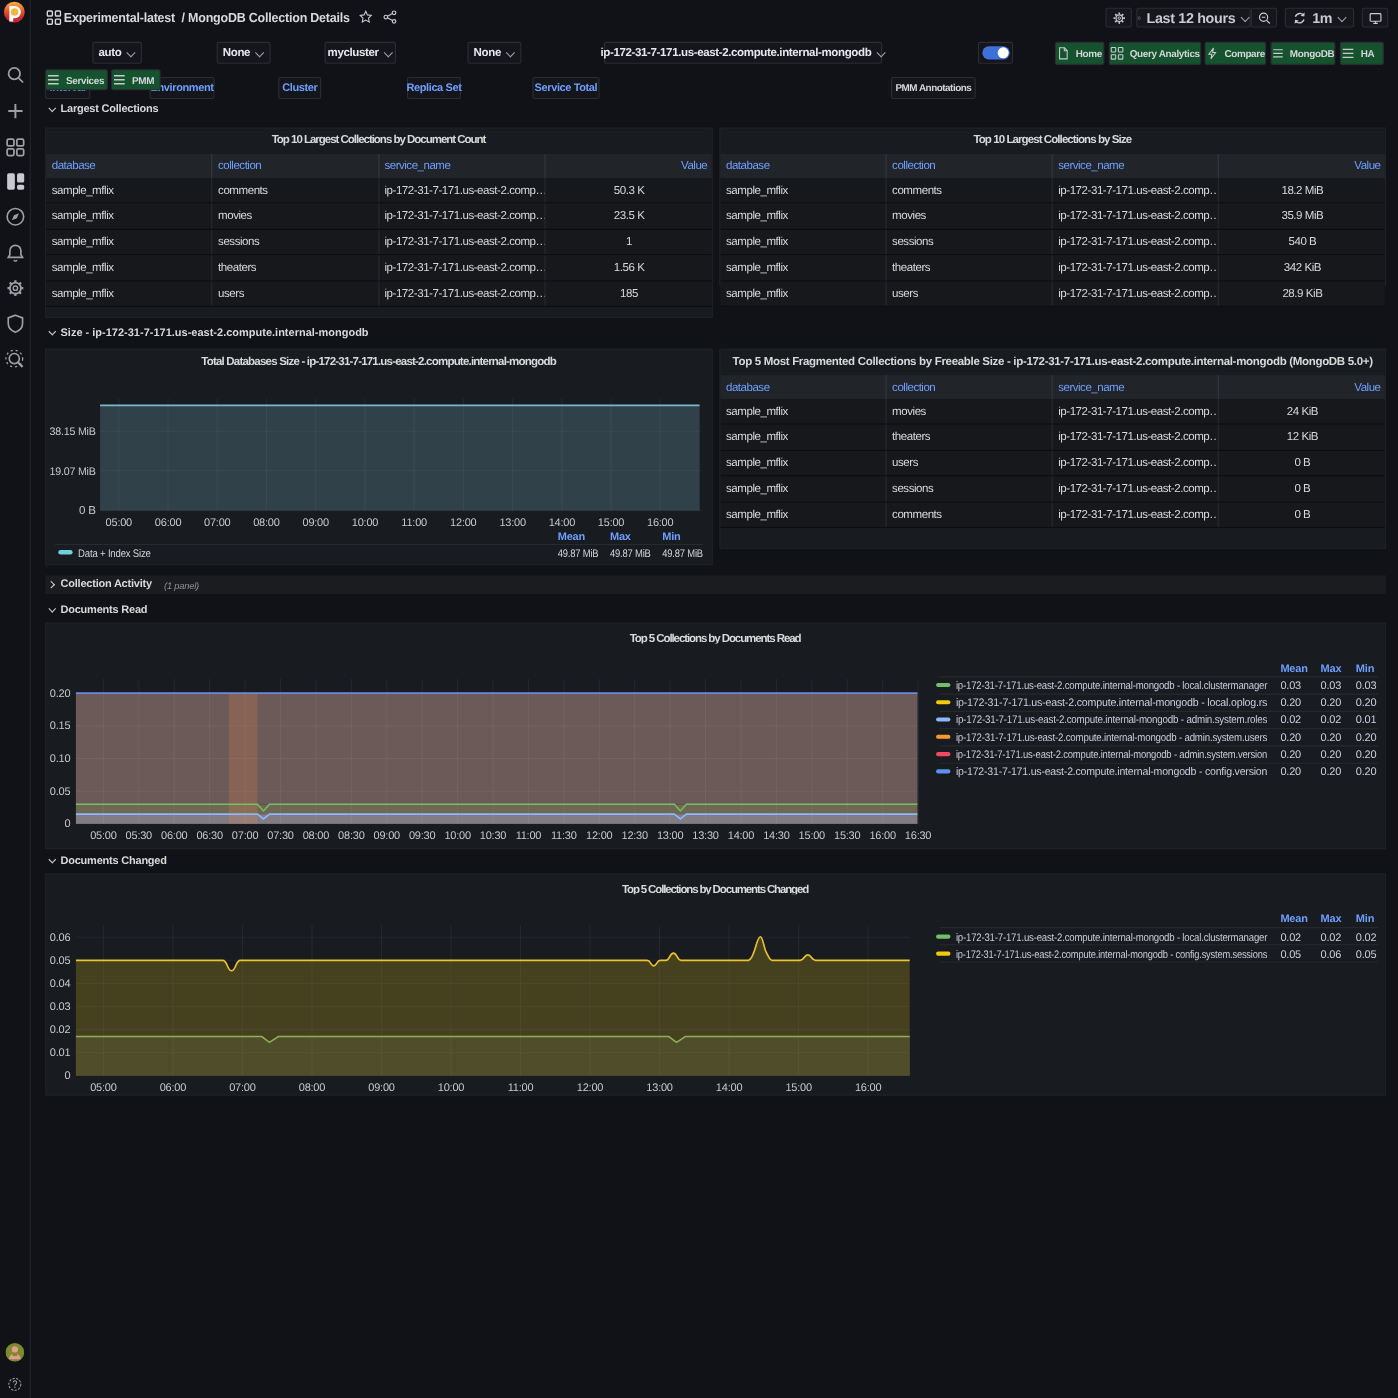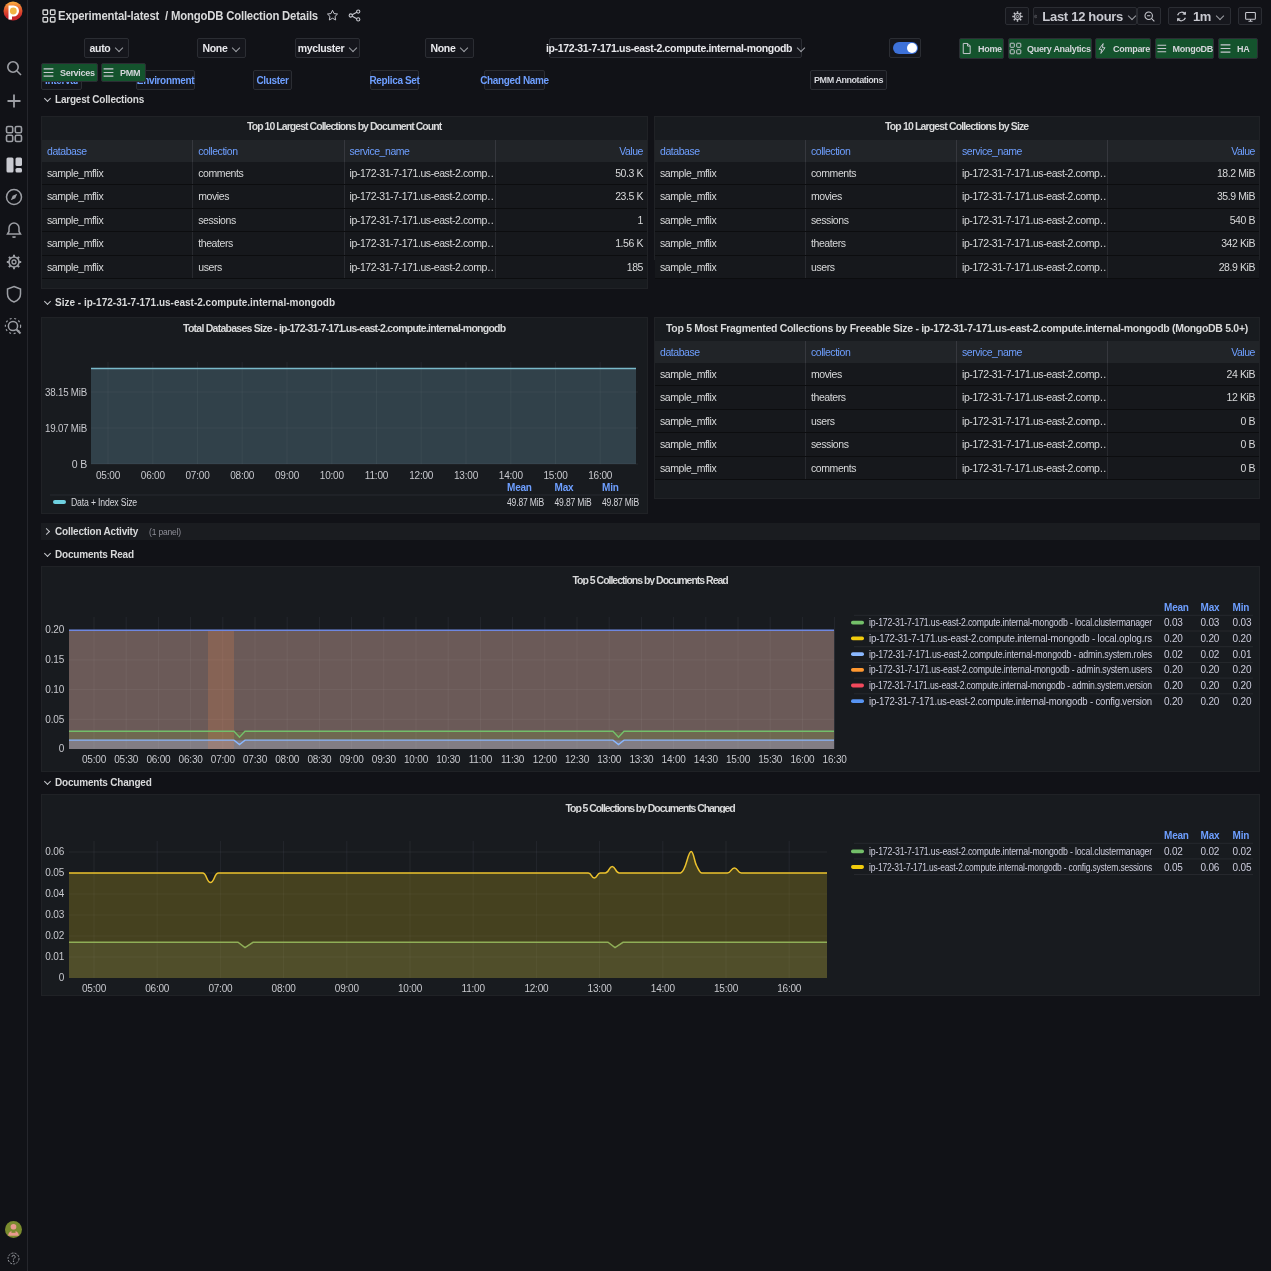--- a/index.html
+++ b/index.html
@@ -22,31 +22,31 @@
 .chip.val { color:#e8e8ec; font-size:10.5px;text-align:right; }
 .chev { display:inline-block; width:8px; height:8px; margin-left:5px; position:relative; flex:none; }
 .chev:before { content:""; position:absolute; left:1px; top:1px; width:5px; height:5px; border-right:1.6px solid #9d9fa5; border-bottom:1.6px solid #9d9fa5; transform:rotate(45deg); }
 .btnbar { position:absolute; height:21px; border:1px solid #2b2d33; background:#14532d; border-radius:2px; display:flex; align-items:center; gap:5px; padding:0; color:#d5d6db; font-size:9px; font-weight:700; letter-spacing:-0.3px; white-space:nowrap; overflow:hidden; }
 .btnbar svg { width:13px; height:13px; }
 
 .sech { position:absolute; display:flex; align-items:center; gap:4px; color:#d8d9da; font-size:10px; font-weight:700; letter-spacing:-0.2px; }
 .sech .cv { width:8px; height:8px; position:relative; }
 .sech .cv.down:before { content:""; position:absolute; left:1.5px; top:0.5px; width:4px; height:4px; border-right:1.3px solid #c7c8cd; border-bottom:1.3px solid #c7c8cd; transform:rotate(45deg); }
 .sech .cv.right:before { content:""; position:absolute; left:0.5px; top:1.5px; width:4px; height:4px; border-right:1.3px solid #c7c8cd; border-bottom:1.3px solid #c7c8cd; transform:rotate(-45deg); }
-.sech .note { color:#8e8e97; font-size:8.5px; font-weight:400; margin-left:7px; letter-spacing:-0.2px; }
+.sech .note { color:#8e8e97; font-size:8.5px; font-style:italic; font-weight:400; margin-left:7px; letter-spacing:-0.2px; }
 .panel { position:absolute; background:#181b1f; border:1px solid #202226; }
 .ptsvg { position:absolute; left:0; top:2px; }
 
 .gtable { position:absolute; left:0; right:0; }
 .gtable .hrow { display:flex; background:#212428; height:22px; }
 .gtable .hrow .hc { color:#6e9fff; font-size:10.5px; font-weight:400; letter-spacing:-0.45px; line-height:22px; padding:0 5px; border-right:1px solid rgba(204,204,220,0.12); }
 .gtable .hrow .hc:last-child { border-right:none; }
 .gtable .brow { display:flex; height:23.4px; background:#16181c; border-bottom:1px solid #0c0d0f; }
 .gtable .brow .bc { color:#d8d9da; font-size:10.5px; letter-spacing:-0.42px; line-height:23px; padding:0 5px; border-right:1px solid rgba(204,204,220,0.10); overflow:hidden; white-space:nowrap; }
-.gtable .brow .bc:last-child { border-right:none; }
+.gtable .brow .bc:last-child { border-right:none;text-align:center; }
 .c1 { width:25%; } .c2 { width:25%; } .c3 { width:25%; } .c4 { width:25%; text-align:right; padding-right:4px !important; }
 </style>
 </head>
 <body>
 <div id="app">
   <div id="sidebar">
     <svg class="abs" style="left:3px;top:1px;width:20px;height:20px" viewBox="0 0 20 20">
       <defs>
           <linearGradient id="plg" x1="0" y1="0" x2="0" y2="1">
         <stop offset="0" stop-color="#fbb040"></stop>
@@ -207,21 +207,21 @@
   </div>
   <div id="filters">
     <div class="chip lbl" style="left:41px;top:38px;width:41px">Interval</div>
     <div class="chip val" style="left:84px;top:38px;width:45px">auto<span class="chev"></span></div>
     <div class="chip lbl" style="left:136px;top:38px;width:59px">Environment</div>
     <div class="chip val" style="left:197px;top:38px;width:49px">None<span class="chev"></span></div>
     <div class="chip lbl" style="left:253px;top:38px;width:39px">Cluster</div>
     <div class="chip val" style="left:295px;top:38px;width:65px">mycluster<span class="chev"></span></div>
     <div class="chip lbl" style="left:370px;top:38px;width:49px">Replica Set</div>
     <div class="chip val" style="left:425px;top:38px;width:49px">None<span class="chev"></span></div>
-    <div class="chip lbl" style="left:484px;top:38px;width:61px">Changed Name</div>
+    <div class="chip lbl" style="left:484px;top:38px;width:61px">Service Total</div>
     <div class="chip val" style="left:549px;top:38px;width:253px">ip-172-31-7-171.us-east-2.compute.internal-mongodb<span class="chev"></span></div>
     <div class="chip lbl" style="left:810px;top:38px;width:77px;color:#d5d6db;font-size:9px;letter-spacing:-0.45px">PMM Annotations</div>
     <div class="chip val" style="left:889px;top:38px;width:32px;justify-content:center;padding:0">
         <span style="display:inline-block;width:25px;height:12px;border-radius:7px;background:#3d71d9;position:relative">
           <span style="position:absolute;right:1px;top:1px;width:10px;height:10px;border-radius:50%;background:#fff"></span>
         </span>
       </div>
     <div class="btnbar" style="left:959px;top:38px;width:45px"><svg viewBox="0 0 16 16" fill="none" stroke="#c9cad1" stroke-width="1.2">
           <path d="M4 1.8 H9.5 L12.5 4.8 V14.2 H4 Z"></path>
           <path d="M9.3 1.8 V5 H12.5"></path>

